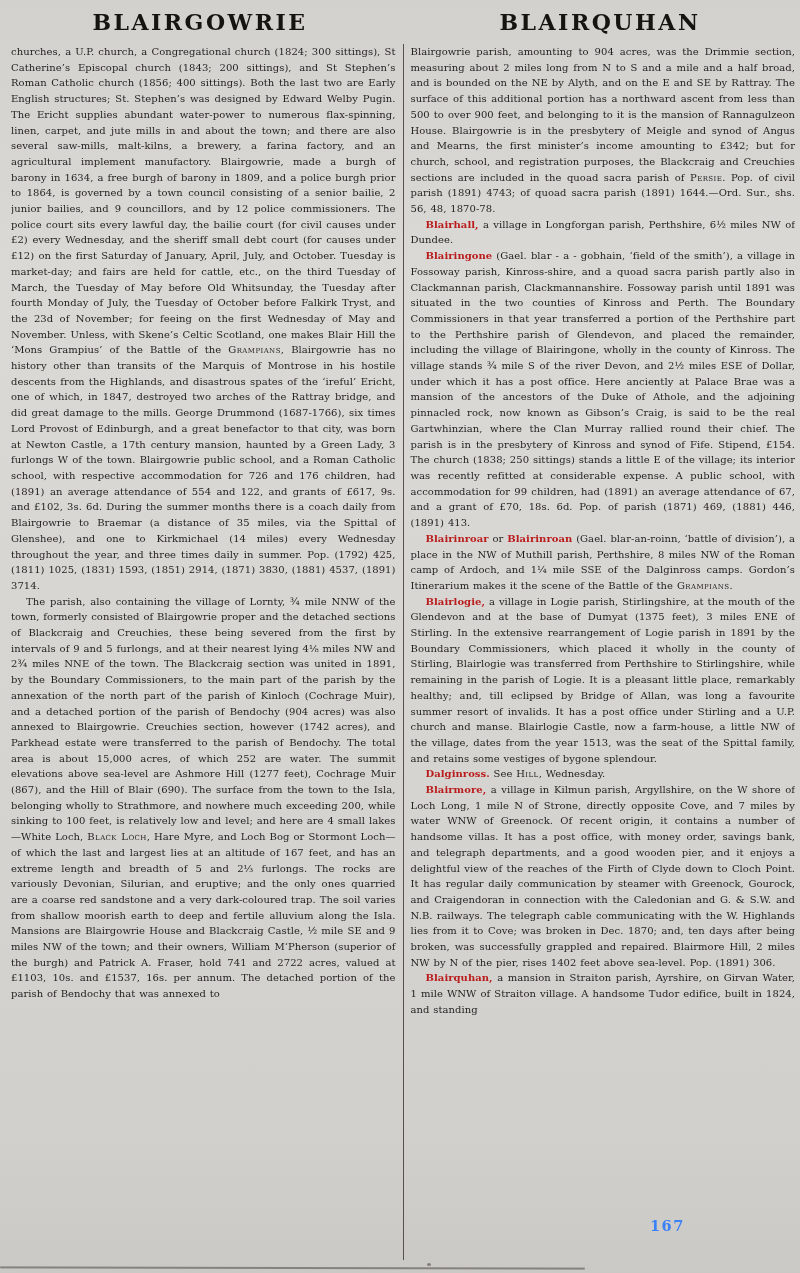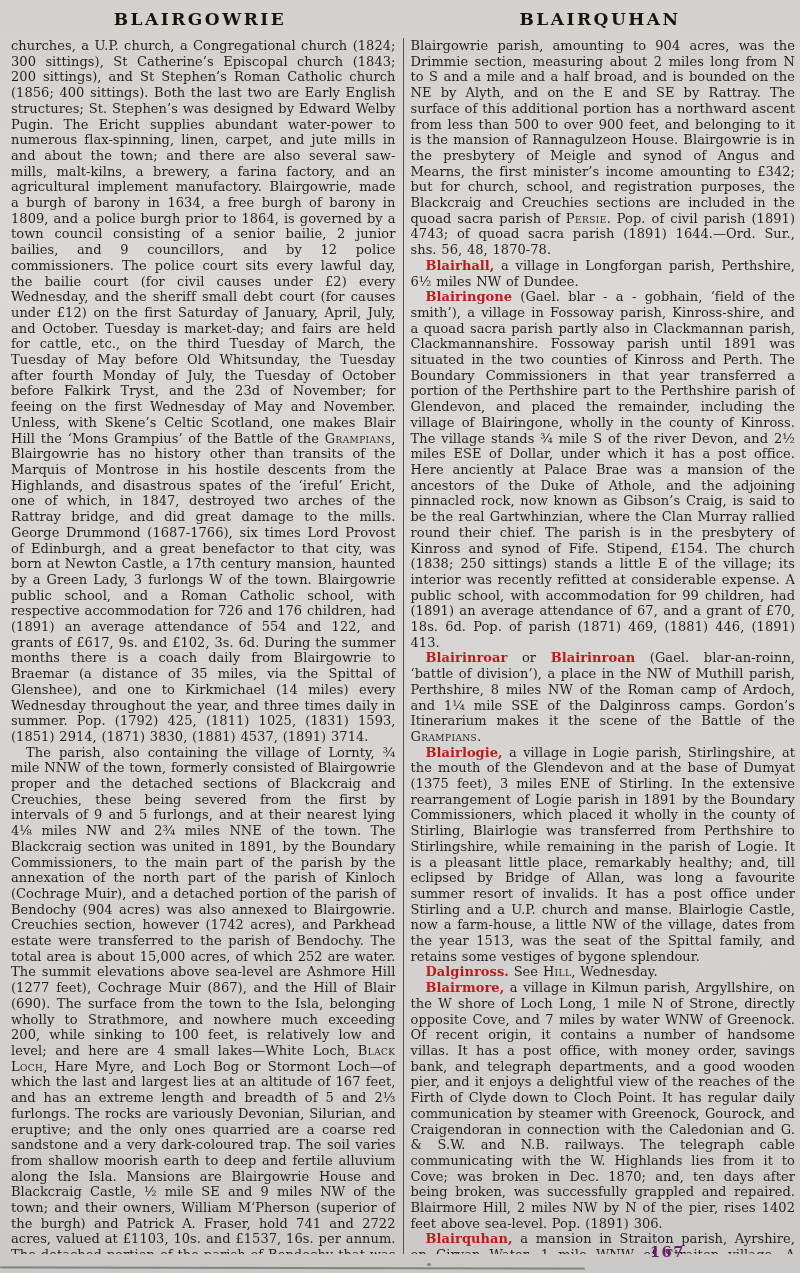--- a/index.html
+++ b/index.html
@@ -14,55 +14,55 @@
   }
   .page { position: absolute; inset: 0; }
   .headers {
     display: flex;
     padding-top: 9px;
   }
   .running-head {
     width: 50%;
     text-align: center;
     font-weight: 700;
-    font-size: 17px;
+    font-size: 22px;
     letter-spacing: 2.5px;
     color: #16140f;
   }
   .body-cols {
     display: flex;
     padding: 9px 5px 0 11px;
     box-sizing: border-box;
   }
   .col {
     width: 388px;
     height: 1216px;
     overflow: hidden;
     text-align: justify;
-    font-size: 13px;
+    font-size: 10px;
     line-height: 15.7px;
     letter-spacing: 0.05px;
     word-spacing: 0.6px;
   }
   .col-left { padding-right: 7px; }
   .col-right {
     border-left: 1.5px solid #55524d;
     padding-left: 7px;
   }
   .col p { margin: 0; text-indent: 15px; }
   .col p.noindent { text-indent: 0; }
   .seg-b { font-weight: 700; color: #b91c1c; }
   .seg-i { }
   .seg-sc { font-variant: small-caps; letter-spacing: 0.4px; }
   .page-number {
     position: absolute;
-    left: 650px; top: 1243px;
+    left: 650px; top: 1217px;
     font-size: 14.5px;
     letter-spacing: 1.5px;
-    color: #701a75;
+    color: #3b82f6;
     font-weight: 600;
   }
   .scan-streak {
     position: absolute;
     left: 0; top: 1267px;
     width: 585px; height: 2px;
     background: rgba(62, 59, 54, 0.5);
     border-radius: 2px;
     transform: rotate(0.12deg);
     filter: blur(0.5px);

